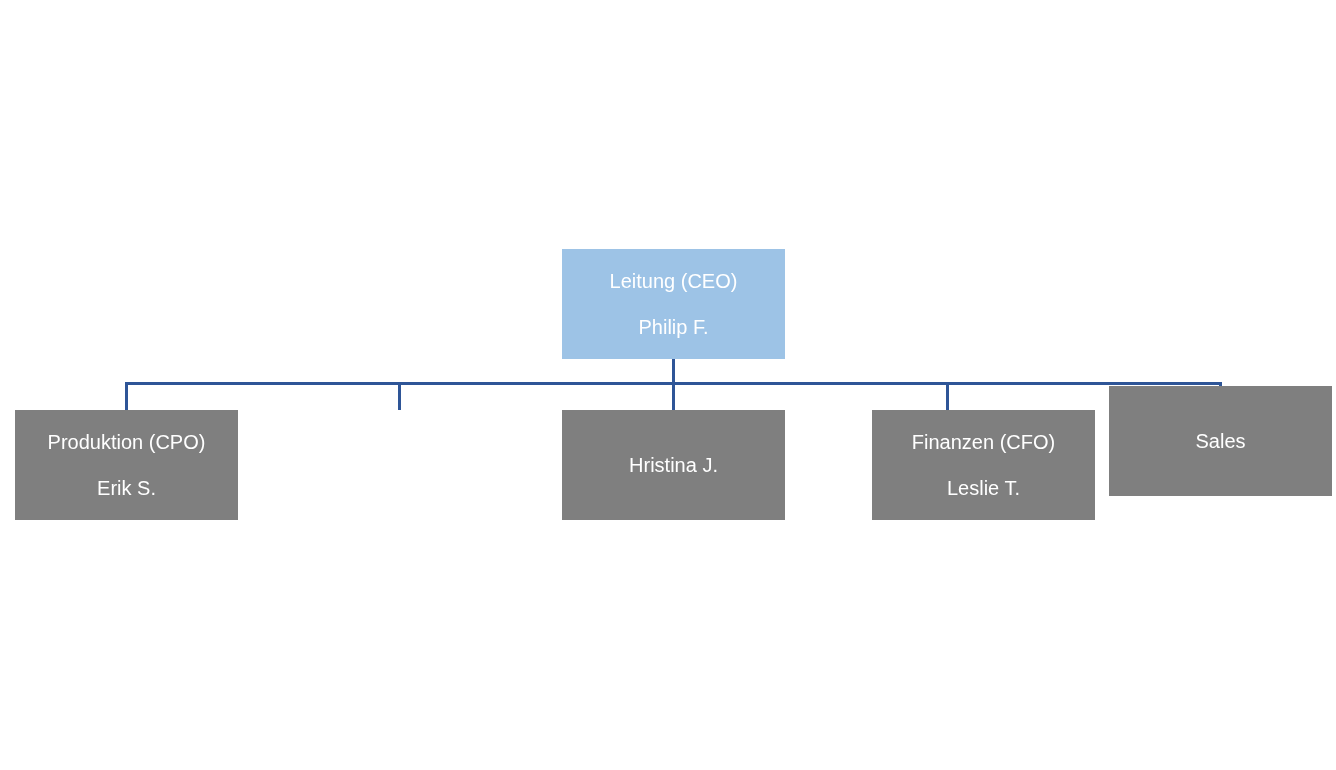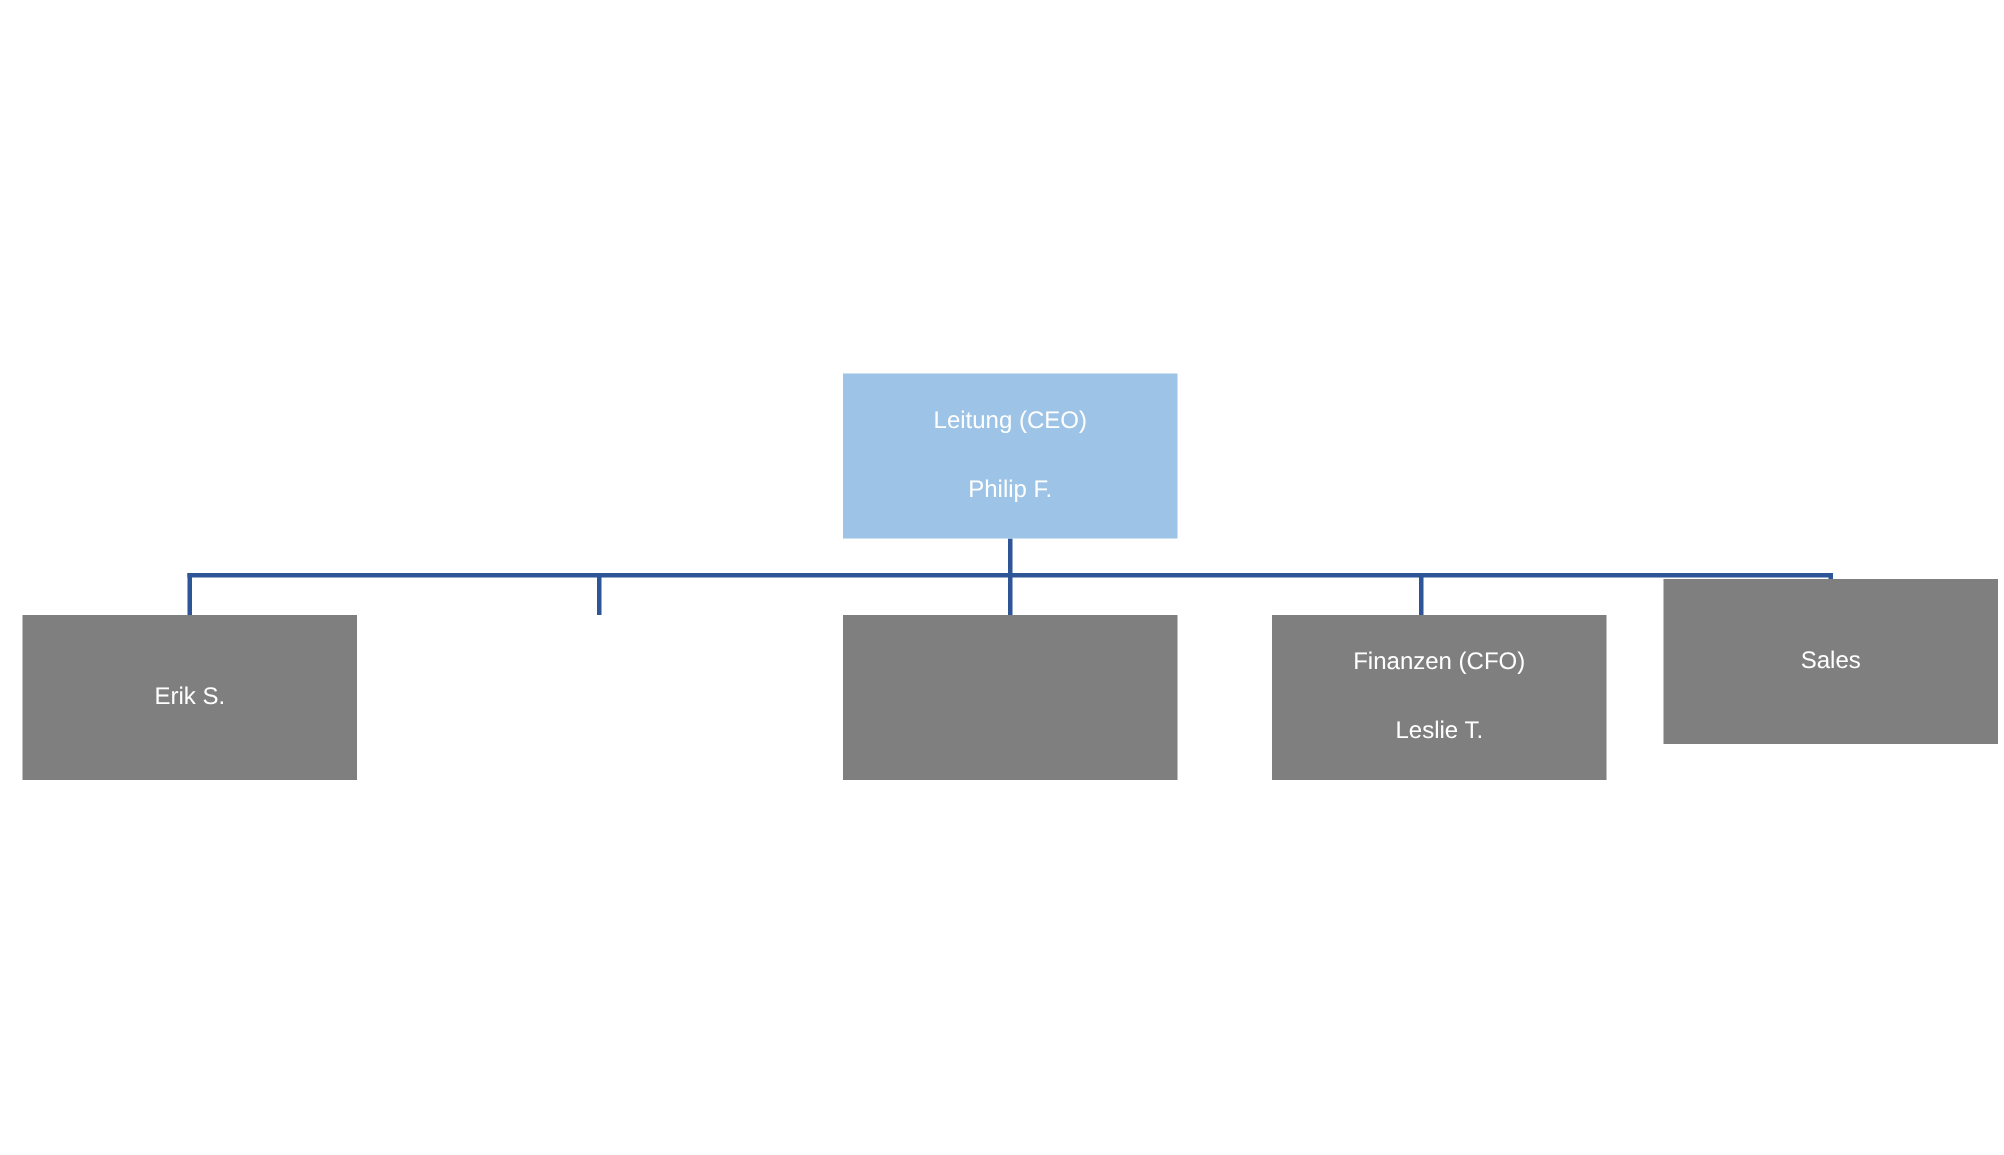--- a/index.html
+++ b/index.html
@@ -19,21 +19,21 @@
   .node {
     position: absolute;
     width: 223px;
     height: 110px;
     display: flex;
     flex-direction: column;
     align-items: center;
     justify-content: center;
     text-align: center;
     color: var(--text, #FFFFFF);
-    font-size: 16px;
+    font-size: 20px;
   }
   .node .nline {
     line-height: 46px;
     white-space: nowrap;
   }
   .node.root { background: var(--root-fill, #9DC3E6); }
   .node.child { background: var(--child-fill, #7F7F7F); }
   .connector {
     position: absolute;
     background: var(--connector, #2E5597);
@@ -52,28 +52,30 @@
   <div class="connector v" style="left:398px; top:382px; height:28px"></div>
   <div class="connector v" style="left:946px; top:382px; height:28px"></div>
   <div class="connector v" style="left:1219px; top:382px; height:28px"></div>
 
   <div class="node root" style="left:562px; top:249px">
     <div class="nline">Leitung (CEO)</div>
     <div class="nline">Philip F.</div>
   </div>
 
   <div class="node child" style="left:15px; top:410px">
+    <div class="nline">Produktion (CPO)</div>
     <div class="nline">Erik S.</div>
   </div>
 
 
   <div class="node child" style="left:562px; top:410px">
+    <div class="nline">Hristina J.</div>
   </div>
 
-  <div class="node child" style="left:848px; top:410px">
+  <div class="node child" style="left:872px; top:410px">
     <div class="nline">Finanzen (CFO)</div>
     <div class="nline">Leslie T.</div>
   </div>
 
   <div class="node child" style="left:1109px; top:386px">
     <div class="nline">Sales</div>
   </div>
 
 </div>
 

